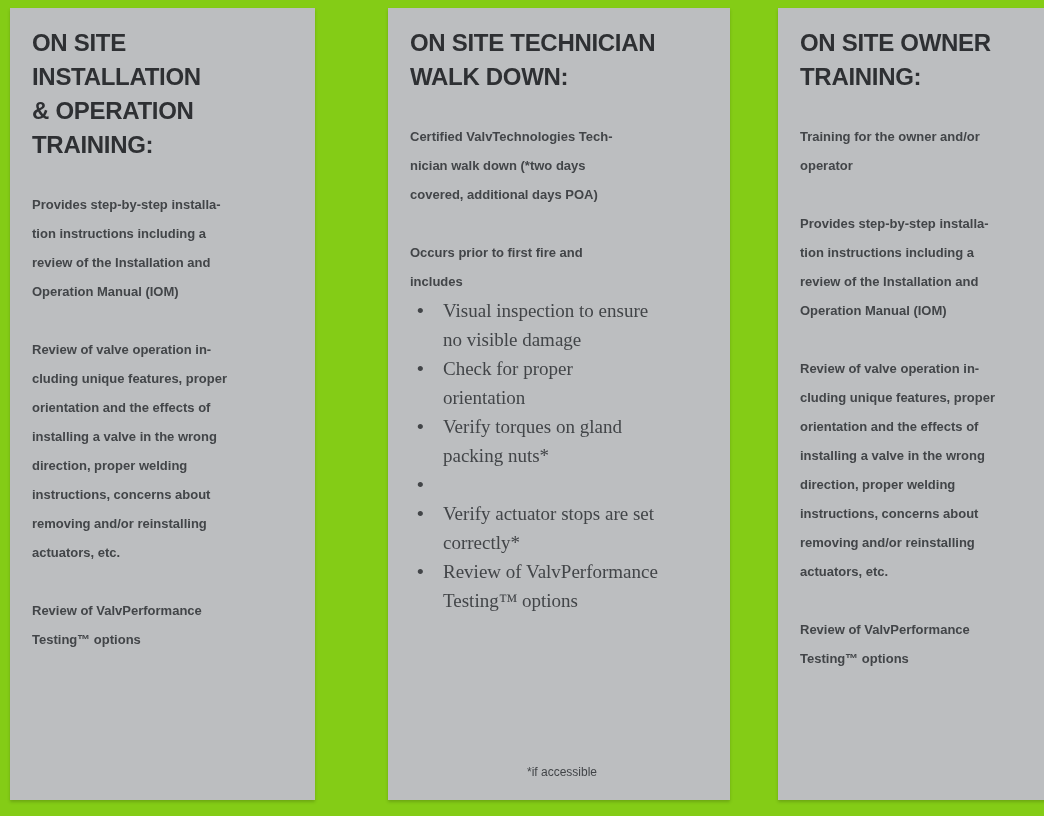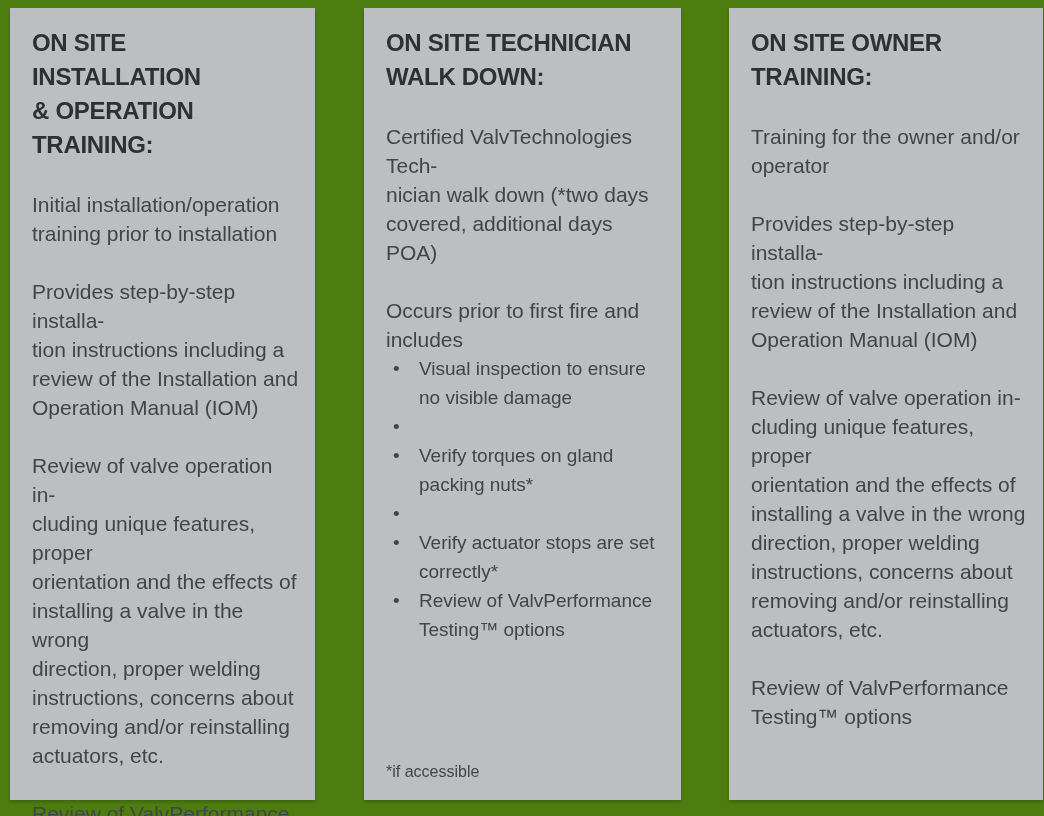--- a/index.html
+++ b/index.html
@@ -10,90 +10,89 @@
     height: 816px;
     font-family: "Liberation Sans", "DejaVu Sans", sans-serif;
     overflow: hidden;
   }
   .board {
     box-sizing: border-box;
     width: 1044px;
     height: 816px;
     padding: 8px 7px 16px 10px;
     display: flex;
-    background: #4d7c0f;
+    background: #84cc16;
   }
   .gap1 { width: 49px; flex: 0 0 auto; }
   .gap2 { width: 48px; flex: 0 0 auto; }
   .card {
     box-sizing: border-box;
     height: 792px;
     background: #bcbec0;
     padding: 18px 16px 18px 22px;
     display: flex;
     flex-direction: column;
     box-shadow: 0 2px 3px rgba(0,0,0,0.18);
     flex: 0 0 auto;
   }
   .card.c1 { width: 305px; }
-  .card.c2 { width: 317px; }
+  .card.c2 { width: 342px; margin-left: 24px; }
   .card.c3 { width: 314px; }
   .card h2 {
     margin: 0 0 28px 0;
     font-size: 24px;
     line-height: 34px;
     font-weight: bold;
     letter-spacing: -0.3px;
     color: #2e3033;
     white-space: pre-line;
   }
   .card p {
     margin: 0 0 29px 0;
-    font-size: 21px;
+    font-size: 13px;
     line-height: 29px;
-    font-weight: 400;
+    font-weight: 700;
     color: #424548;
     white-space: pre-line;
   }
   .card p.tight { margin-bottom: 0; }
   .bullet-list { margin: 0; padding: 0; }
   .bullet-item {
     display: flex;
     align-items: flex-start;
     font-size: 19px;
     line-height: 29px;
     color: #424548;
   }
   .bullet-marker {
     flex: 0 0 33px;
     width: 33px;
     padding-left: 7px;
     box-sizing: border-box;
     color: #424548;
   }
-  .bullet-text { white-space: pre-line; flex: 1 1 auto; }
+  .bullet-text { white-space: pre-line; flex: 1 1 auto; font-family: Liberation Serif, serif; }
   .footnote {
     margin-top: auto;
-    font-size: 16px;
+    font-size: 12px;
     line-height: 20px;
     color: #424548;
     white-space: pre-line;
+    text-align: center;
   }
 </style>
 </head>
 <body>
 
 <div class="board">
 
   <section class="card c1">
     <h2>ON SITE INSTALLATION
 &amp; OPERATION
 TRAINING:</h2>
-    <p>Initial installation/operation
-training prior to installation</p>
     <p>Provides step-by-step installa-
 tion instructions including a
 review of the Installation and
 Operation Manual (IOM)</p>
     <p>Review of valve operation in-
 cluding unique features, proper
 orientation and the effects of
 installing a valve in the wrong
 direction, proper welding
 instructions, concerns about
@@ -114,20 +113,22 @@
     <p class="tight">Occurs prior to first fire and
 includes</p>
     <div class="bullet-list">
       <div class="bullet-item">
         <span class="bullet-marker">•</span>
         <span class="bullet-text">Visual inspection to ensure
 no visible damage</span>
       </div>
       <div class="bullet-item">
         <span class="bullet-marker">•</span>
+        <span class="bullet-text">Check for proper
+orientation</span>
       </div>
       <div class="bullet-item">
         <span class="bullet-marker">•</span>
         <span class="bullet-text">Verify torques on gland
 packing nuts*</span>
       </div>
       <div class="bullet-item">
         <span class="bullet-marker">•</span>
       </div>
       <div class="bullet-item">

